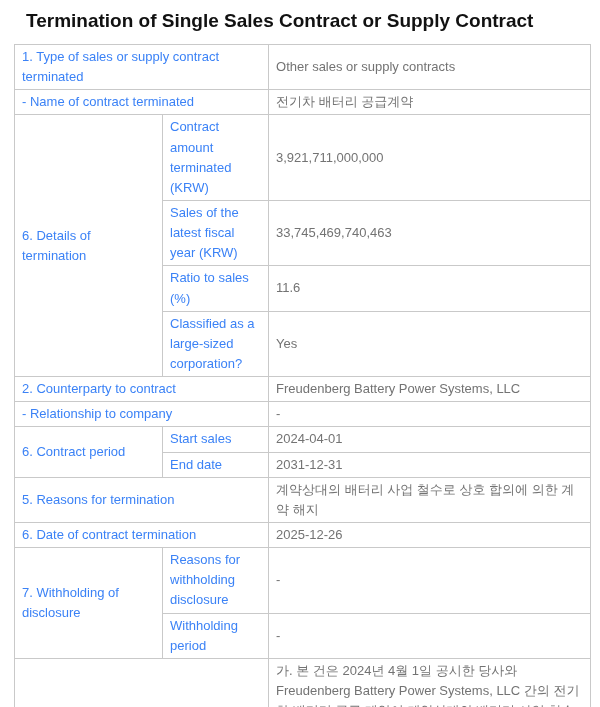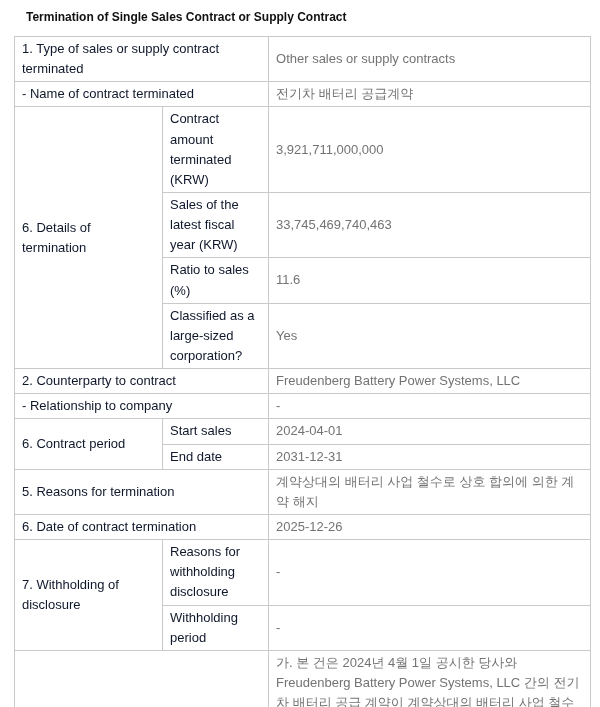--- a/index.html
+++ b/index.html
@@ -12,42 +12,42 @@
     height: 707px;
     overflow: hidden;
     font-family: "Liberation Sans", "DejaVu Sans", sans-serif;
     color: #404040;
   }
   .page {
     padding: 8px 10px 0 14px;
     box-sizing: border-box;
   }
   .doc-title {
-    font-size: 12px;
+    font-size: 19px;
     font-weight: bold;
     color: #111111;
     margin: 2px 0 12px 12px;
     letter-spacing: 0;
   }
   table.disclosure {
     border-collapse: collapse;
     table-layout: fixed;
     width: 576px;
     font-size: 13px;
     line-height: 1.55;
   }
   table.disclosure td {
     border: 1px solid #c9c9c9;
     padding: 2px 7px;
     vertical-align: middle;
     word-break: break-word;
     overflow-wrap: break-word;
   }
   td.label {
-    color: #0f172a;
+    color: #3b82f6;
   }
   td.value {
     color: #737373;
   }
   col.c1 { width: 148px; }
   col.c2 { width: 106px; }
   col.c3 { width: 322px; }
 </style>
 </head>
 <body>

